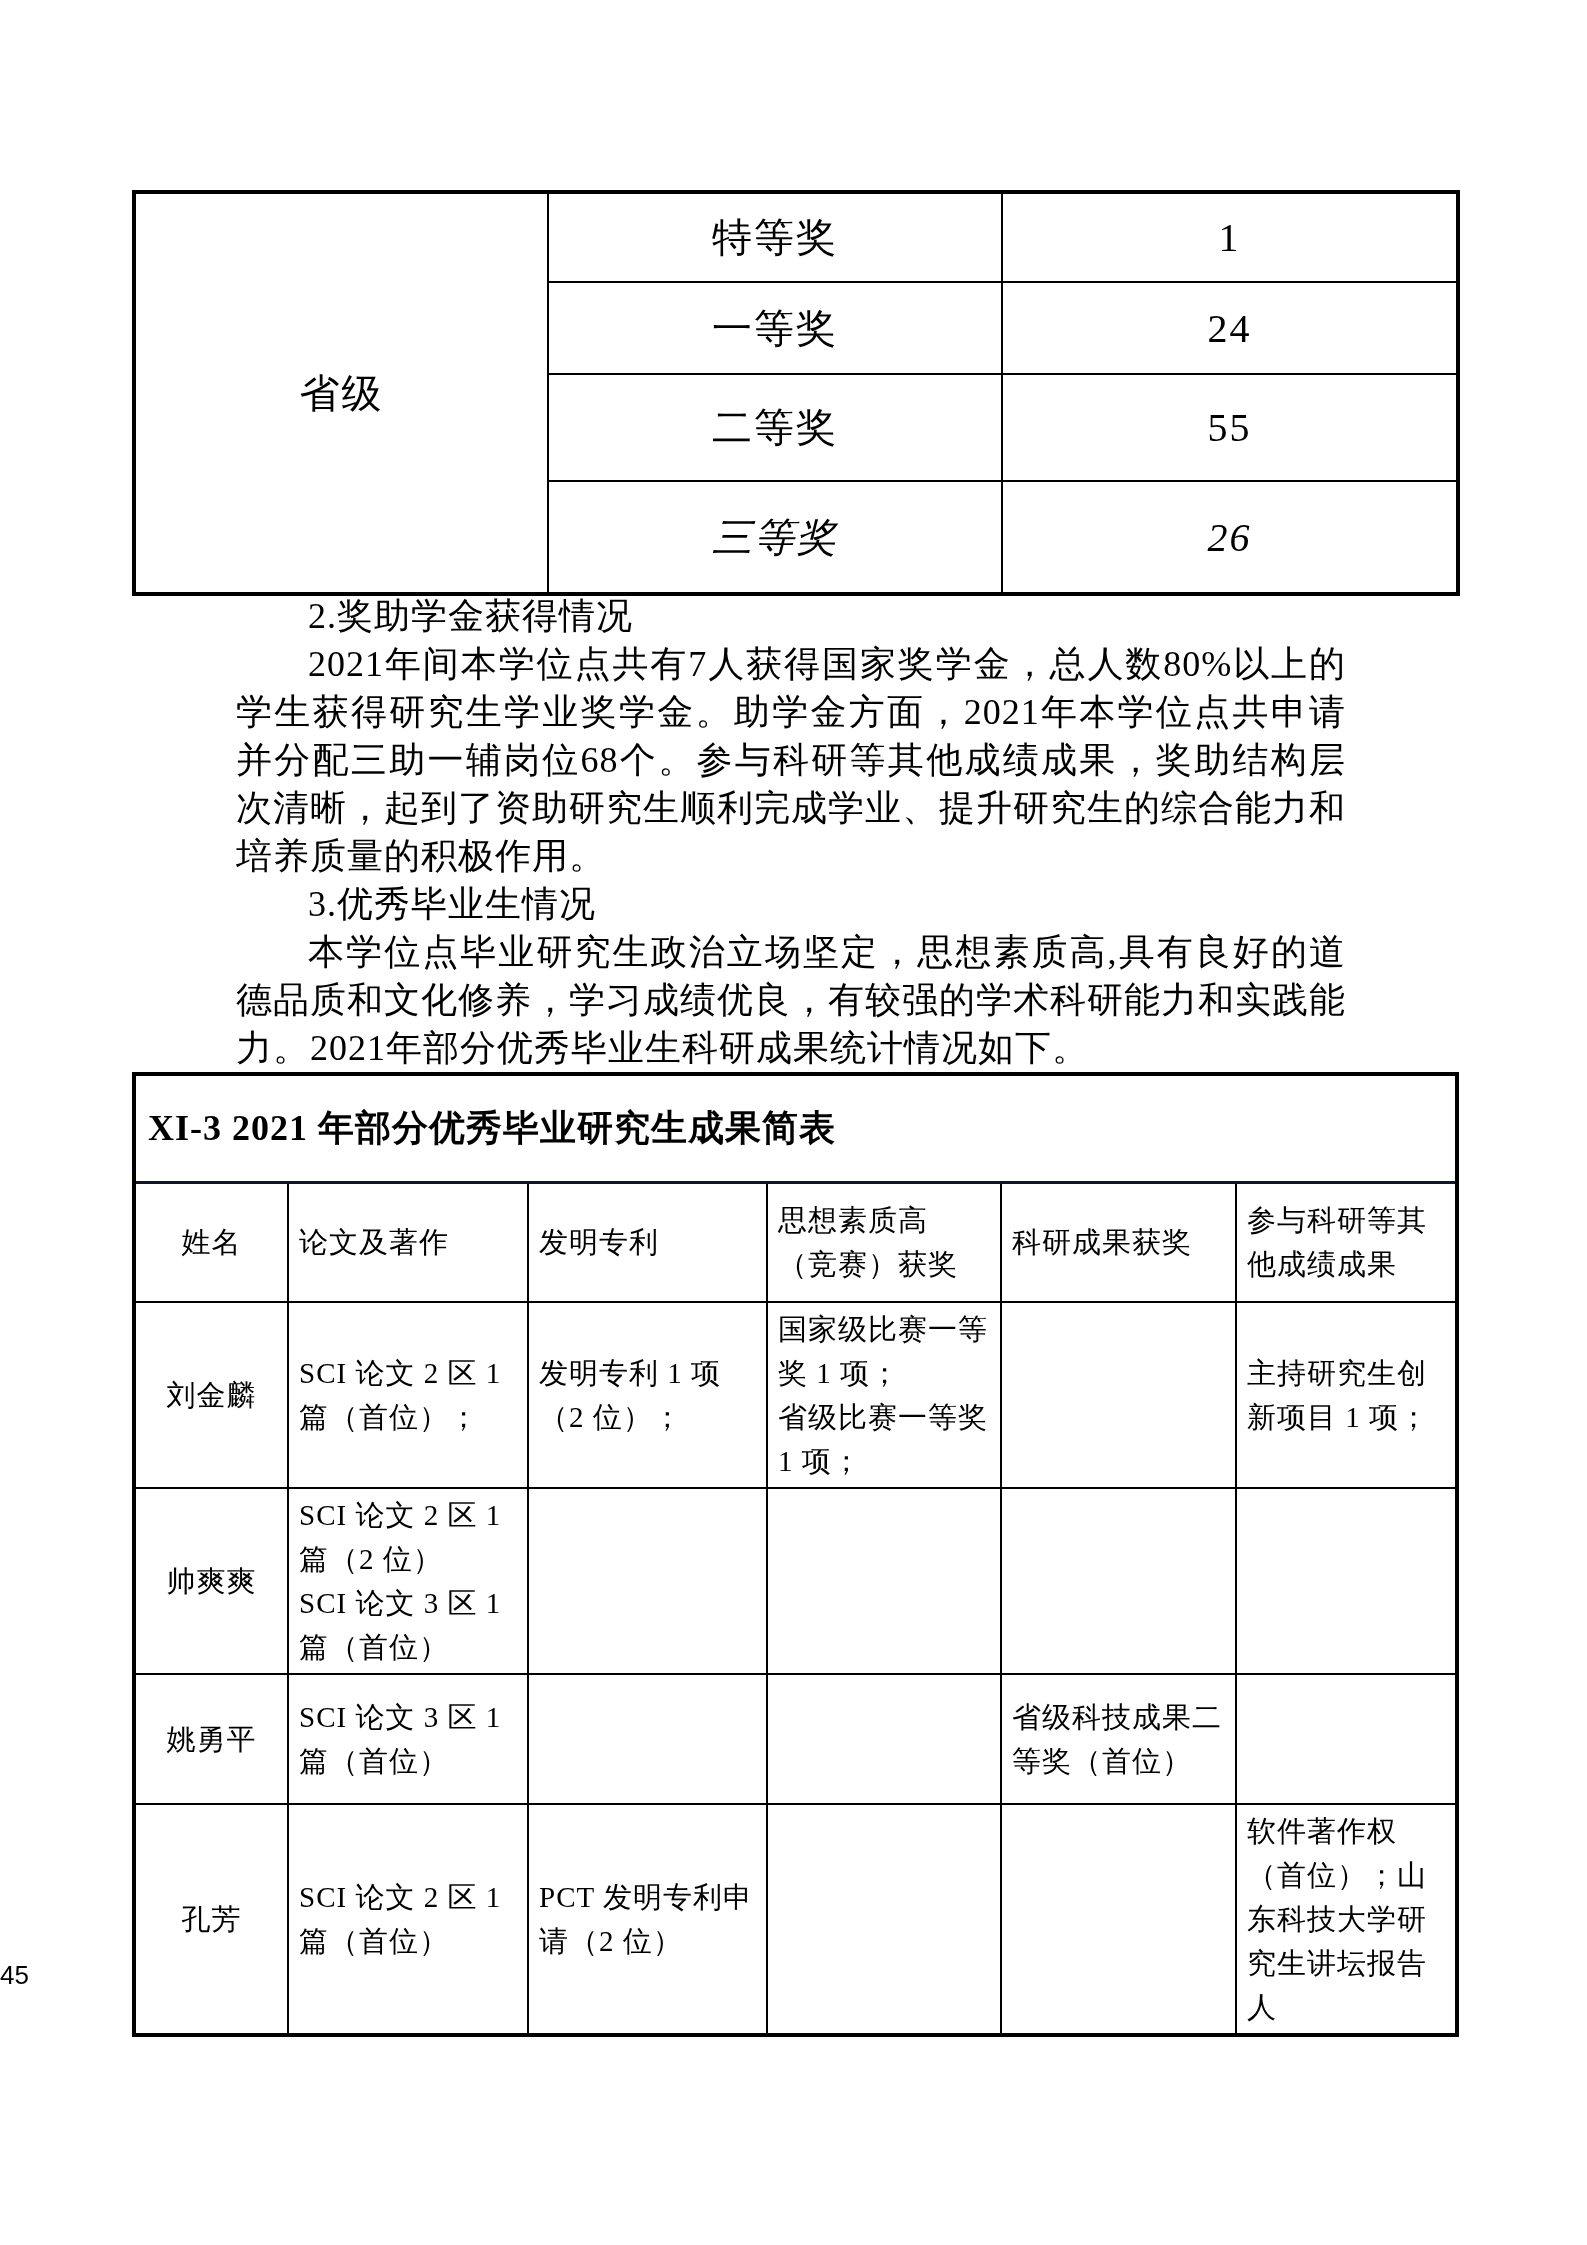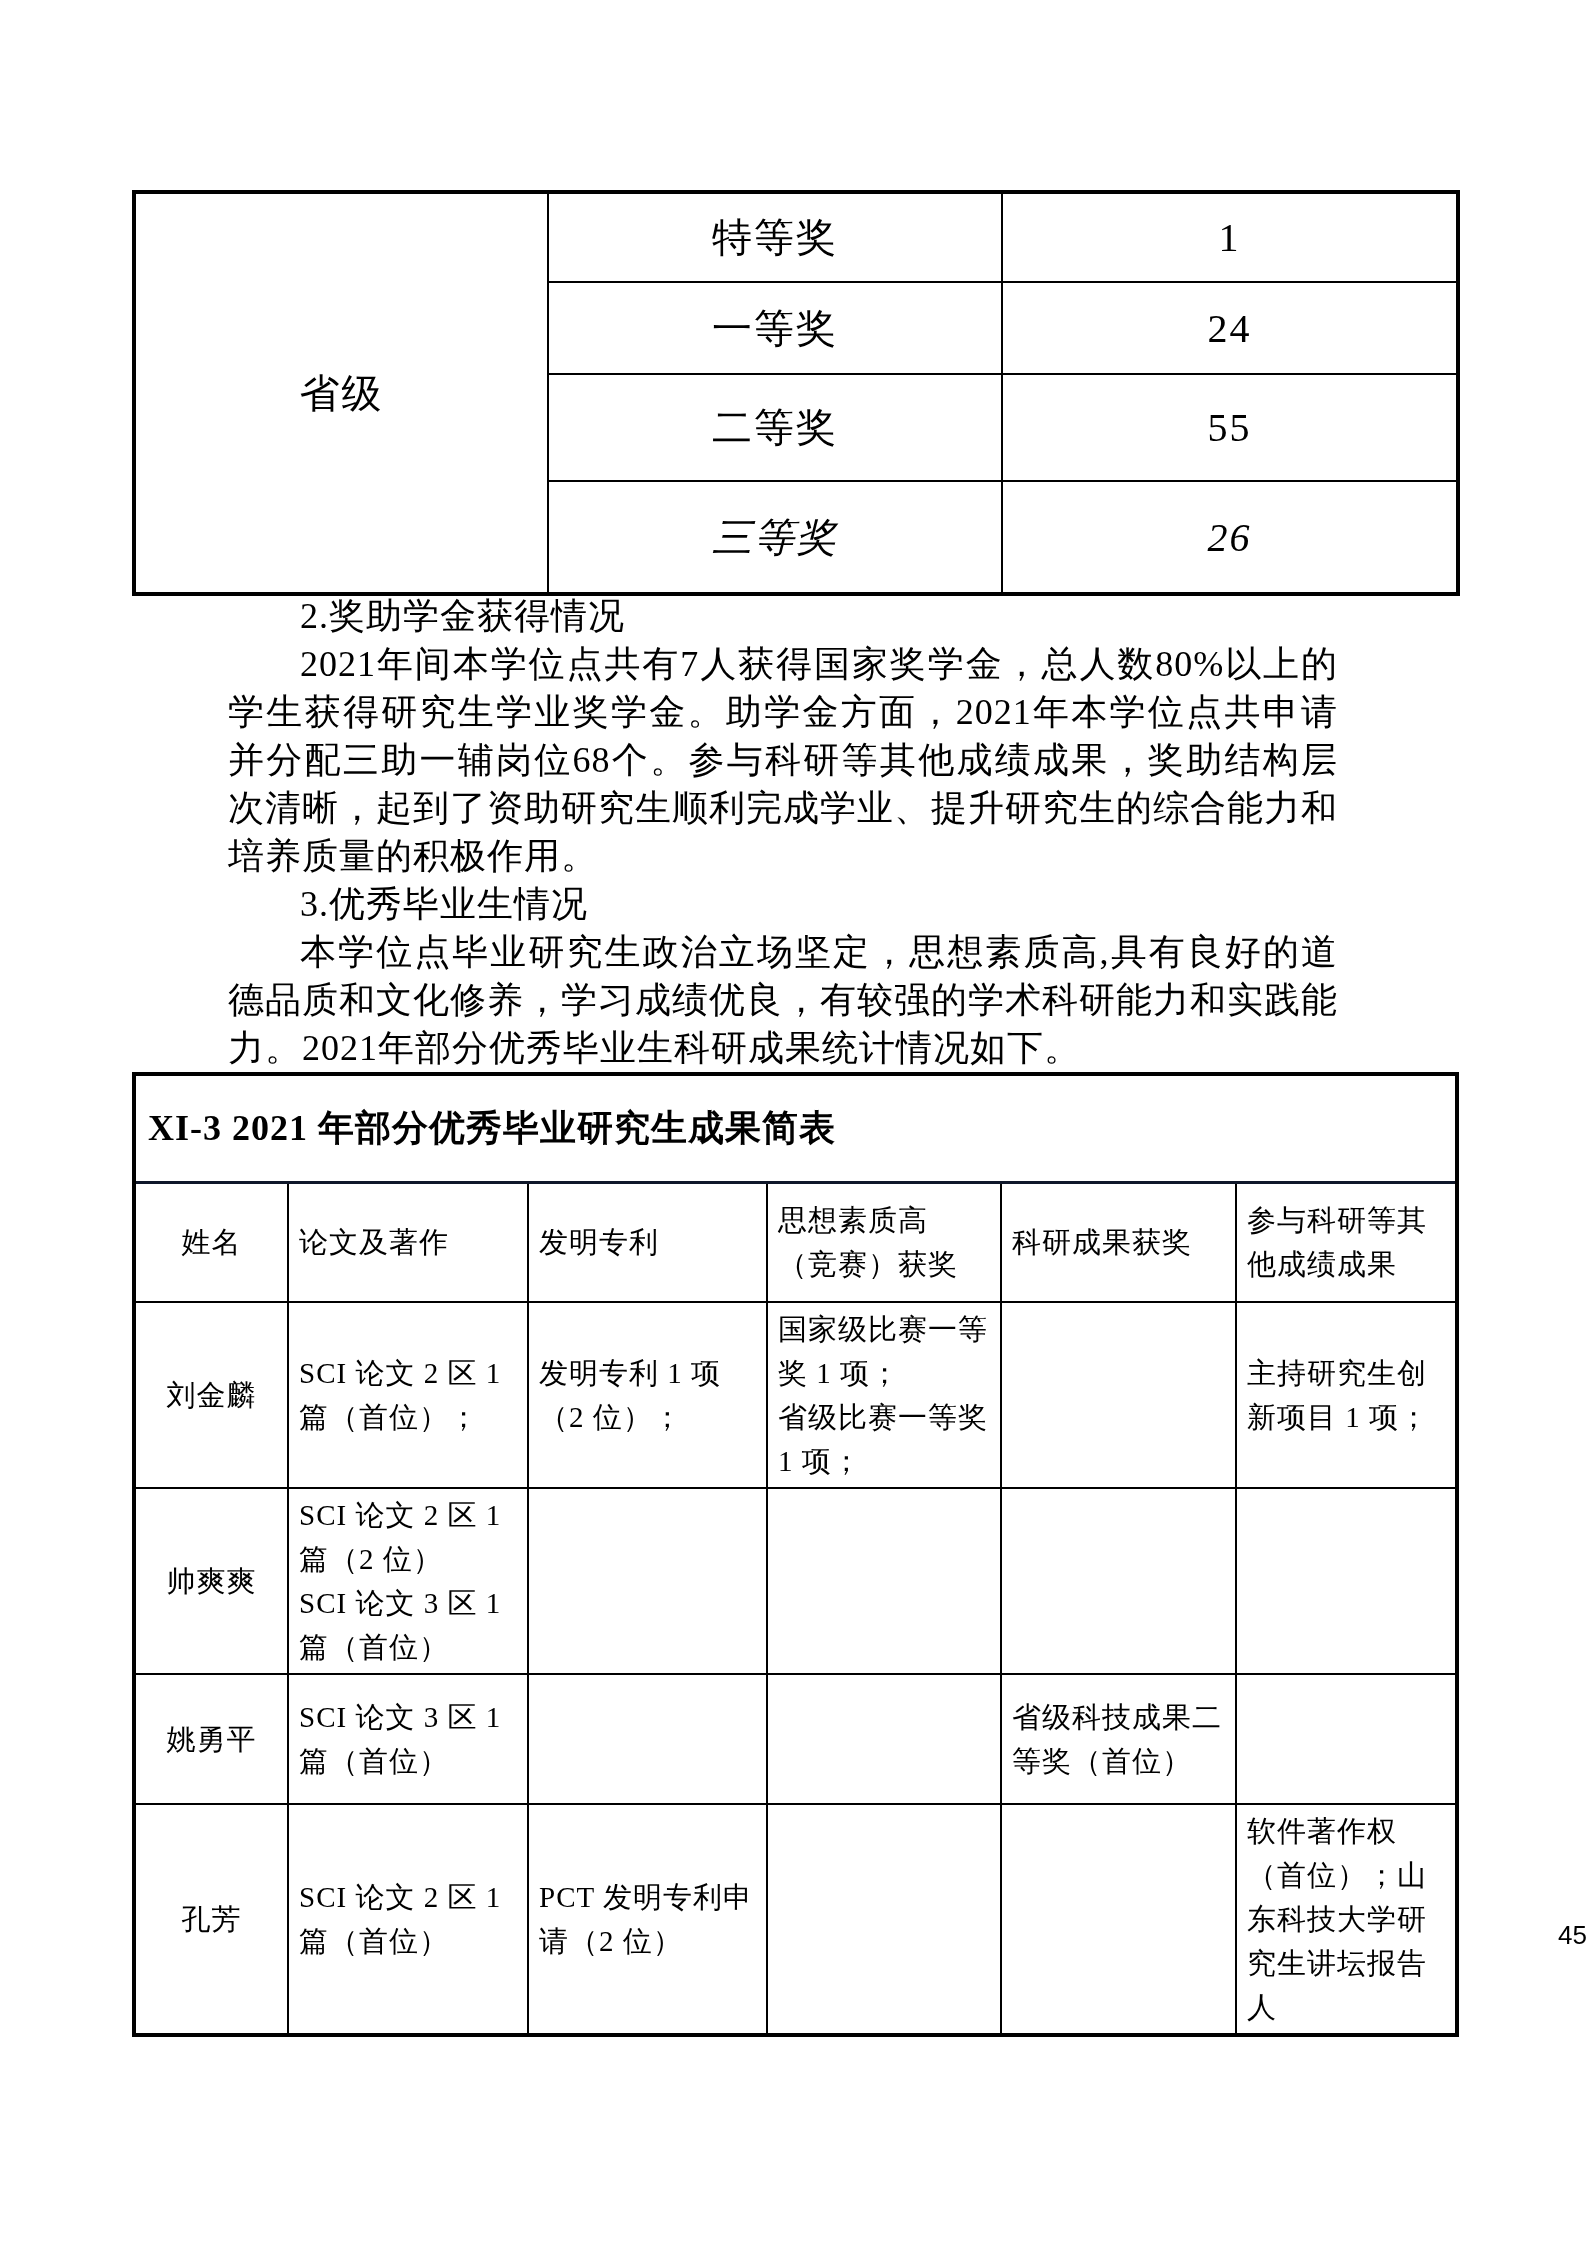--- a/index.html
+++ b/index.html
@@ -33,21 +33,21 @@
   }
   .award-table td {
     text-align: center;
     font-size: 40px;
     letter-spacing: 2px;
   }
 
   
   .text-block {
     position: absolute;
-    left: 228px;
+    left: 236px;
     top: 592px;
     width: 1110px;
     font-size: 36px;
     line-height: 48px;
     letter-spacing: 1px;
   }
   .text-block p {
     margin: 0;
     text-indent: 72px;
   }
@@ -73,24 +73,24 @@
     font-size: 36px;
     padding-left: 12px;
     border-bottom: 3px solid #0f172a;
     white-space: normal;
   }
   .xi3-table .col-name { text-align: center; padding: 6px 6px; }
 
   
   .page-number {
     position: absolute;
-    top: 1920px;
+    top: 1960px;
     left: 0;
     width: 100%;
-    text-align: right;
+    text-align: left;
     font-size: 26px;
     font-family: "Liberation Sans", "DejaVu Sans", sans-serif;
   }
 </style>
 </head>
 <body>
 
 <div class="page">
 
   <table class="doc-table award-table">

